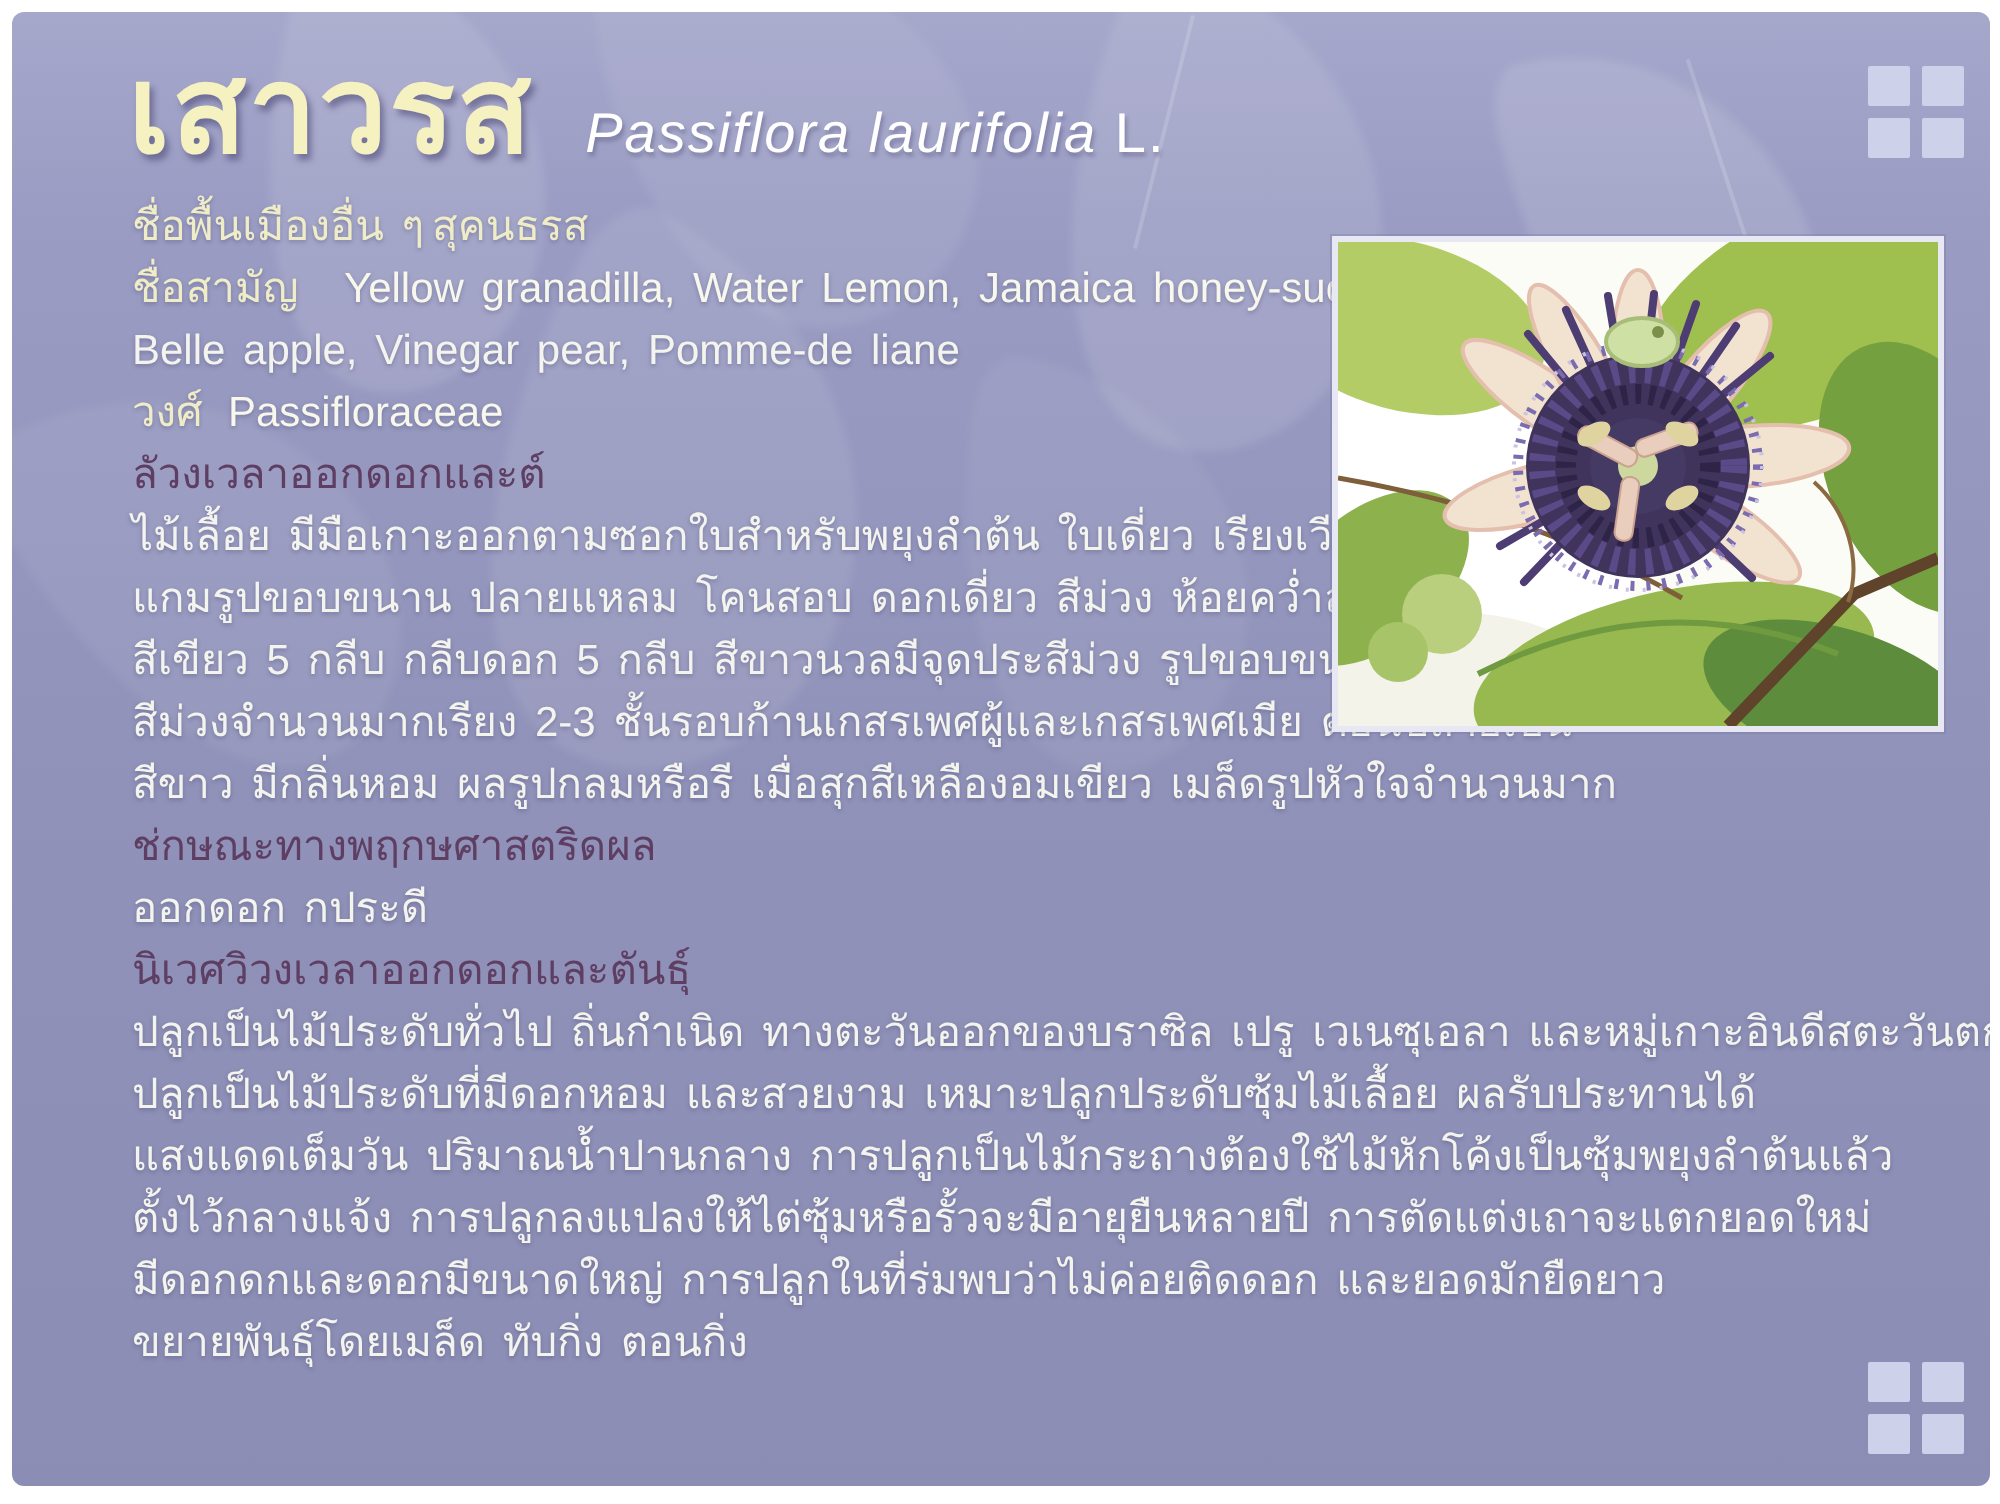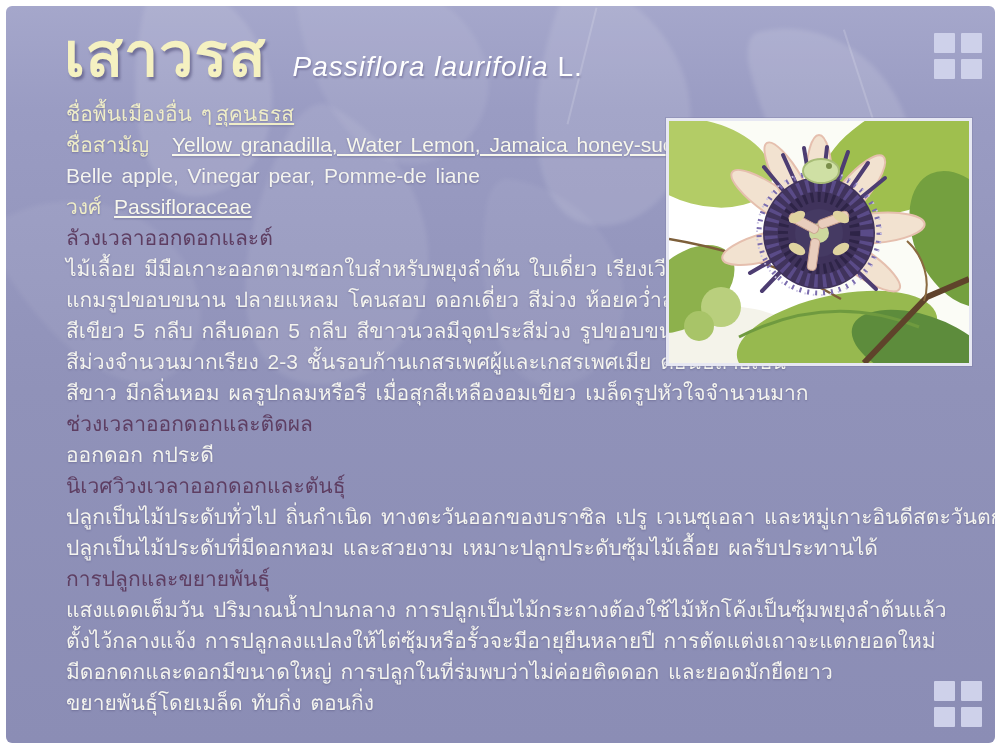--- a/index.html
+++ b/index.html
@@ -49,21 +49,21 @@
   .title-latin{font-size:28px;color:#ffffff;font-style:italic;letter-spacing:1px;
     text-shadow:1px 2px 2px rgba(70,65,110,0.4);}
   .title-latin .upright{font-style:normal;}
 
   
   .content{position:absolute;left:60px;top:92px;width:900px;}
   .line{height:31px;line-height:31px;font-size:21px;white-space:pre;
     color:#f4f4ef;text-shadow:0 1px 2px rgba(60,58,100,0.35);word-spacing:3px;}
   .line.heading{color:#5e3e62;text-shadow:none;}
   .kv-label{display:inline-block;color:#efedc8;}
-  .kv-value{color:#f7f7ec;text-decoration:underline;}
+  .kv-value{color:#f7f7ec;}
   .line.kv:first-child .kv-value{color:#efedc8;}
 
   
   .photo{
     position:absolute;left:660px;top:112px;width:300px;height:242px;
     border:3px solid #e7e8f3;background:#fbfcf6;box-shadow:0 0 0 1px rgba(120,120,160,0.35);
   }
   .photo svg{display:block;width:100%;height:100%;}
 </style>
 </head>
@@ -103,26 +103,25 @@
       <div class="line kv"><span class="kv-label" style="min-width: 150px;">ชื่อพื้นเมืองอื่น ๆ</span><span class="kv-value">สุคนธรส</span></div>
       <div class="line kv"><span class="kv-label" style="min-width: 106px;">ชื่อสามัญ</span><span class="kv-value">Yellow granadilla, Water Lemon, Jamaica honey-suckle,</span></div>
       <div class="line text">Belle apple, Vinegar pear, Pomme-de liane</div>
       <div class="line kv"><span class="kv-label" style="min-width: 48px;">วงศ์</span><span class="kv-value">Passifloraceae</span></div>
       <div class="line heading">ลัวงเวลาออกดอกและต์</div>
       <div class="line text">ไม้เลื้อย มีมือเกาะออกตามซอกใบสำหรับพยุงลำต้น ใบเดี่ยว เรียงเวียน ใบรูปไข่</div>
       <div class="line text">แกมรูปขอบขนาน ปลายแหลม โคนสอบ ดอกเดี่ยว สีม่วง ห้อยคว่ำลง กลีบเลี้ยง</div>
       <div class="line text">สีเขียว 5 กลีบ กลีบดอก 5 กลีบ สีขาวนวลมีจุดประสีม่วง รูปขอบขนาน มีรยางค์</div>
       <div class="line text">สีม่วงจำนวนมากเรียง 2-3 ชั้นรอบก้านเกสรเพศผู้และเกสรเพศเมีย ตอนปลายเป็น</div>
       <div class="line text">สีขาว มีกลิ่นหอม ผลรูปกลมหรือรี เมื่อสุกสีเหลืองอมเขียว เมล็ดรูปหัวใจจำนวนมาก</div>
-      <div class="line heading">ช่วงเวลาออกดอกและติดผล</div>
+      <div class="line heading">ช่กษณะทางพฤกษศาสตริดผล</div>
       <div class="line text">ออกดอก กประดี</div>
       <div class="line heading">นิเวศวิวงเวลาออกดอกและตันธุ์</div>
       <div class="line text">ปลูกเป็นไม้ประดับทั่วไป ถิ่นกำเนิด ทางตะวันออกของบราซิล เปรู เวเนซุเอลา และหมู่เกาะอินดีสตะวันตก</div>
       <div class="line text">ปลูกเป็นไม้ประดับที่มีดอกหอม และสวยงาม เหมาะปลูกประดับซุ้มไม้เลื้อย ผลรับประทานได้</div>
-      <div class="line heading">การปลูกและขยายพันธุ์</div>
       <div class="line text">แสงแดดเต็มวัน ปริมาณน้ำปานกลาง การปลูกเป็นไม้กระถางต้องใช้ไม้หักโค้งเป็นซุ้มพยุงลำต้นแล้ว</div>
       <div class="line text">ตั้งไว้กลางแจ้ง การปลูกลงแปลงให้ไต่ซุ้มหรือรั้วจะมีอายุยืนหลายปี การตัดแต่งเถาจะแตกยอดใหม่</div>
       <div class="line text">มีดอกดกและดอกมีขนาดใหญ่ การปลูกในที่ร่มพบว่าไม่ค่อยติดดอก และยอดมักยืดยาว</div>
       <div class="line text">ขยายพันธุ์โดยเมล็ด ทับกิ่ง ตอนกิ่ง</div>
     </div>
 
   <figure class="photo" style="margin:0;">
     <svg viewBox="0 0 300 242" preserveAspectRatio="none">
       <rect x="0" y="0" width="300" height="242" fill="#fbfcf6"></rect>
       <ellipse cx="60" cy="140" rx="95" ry="85" fill="#ffffff"></ellipse>

